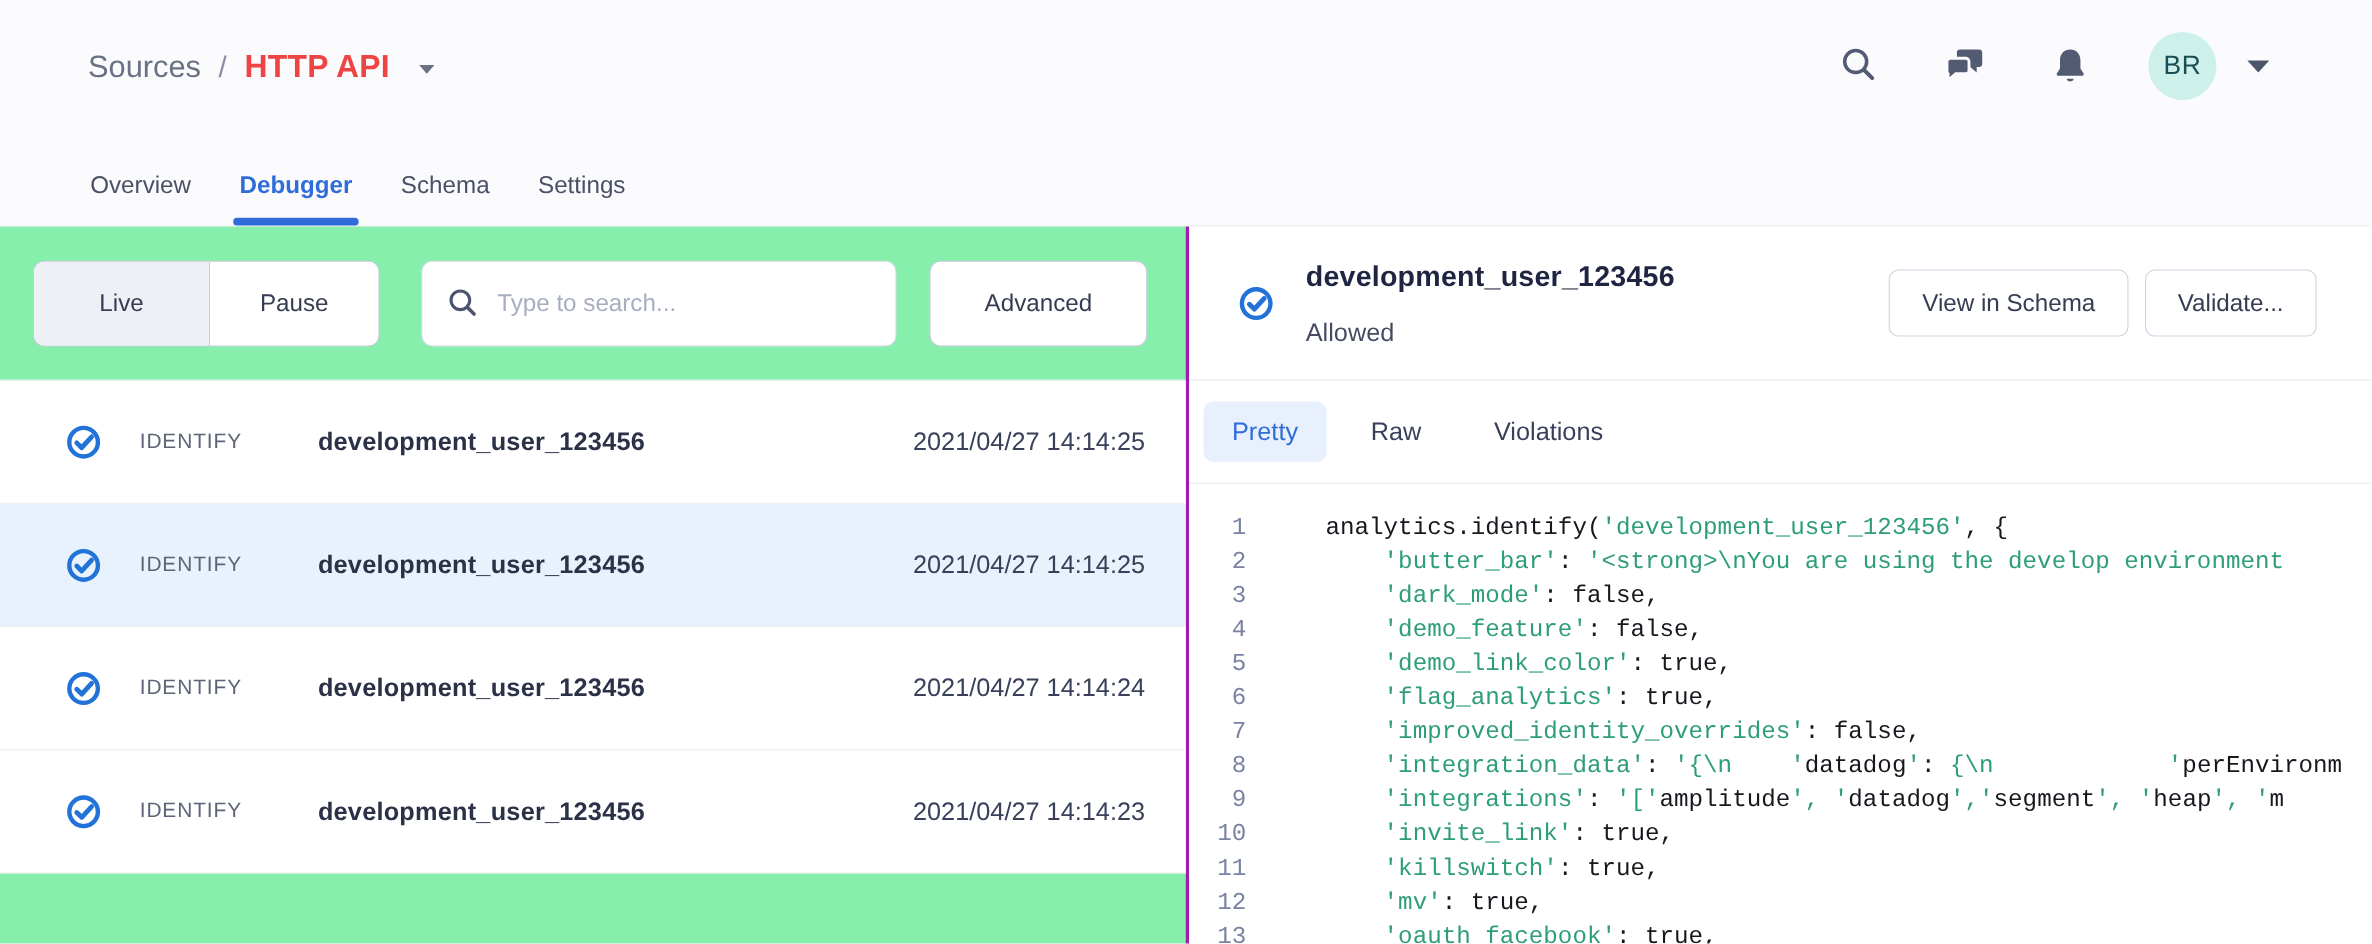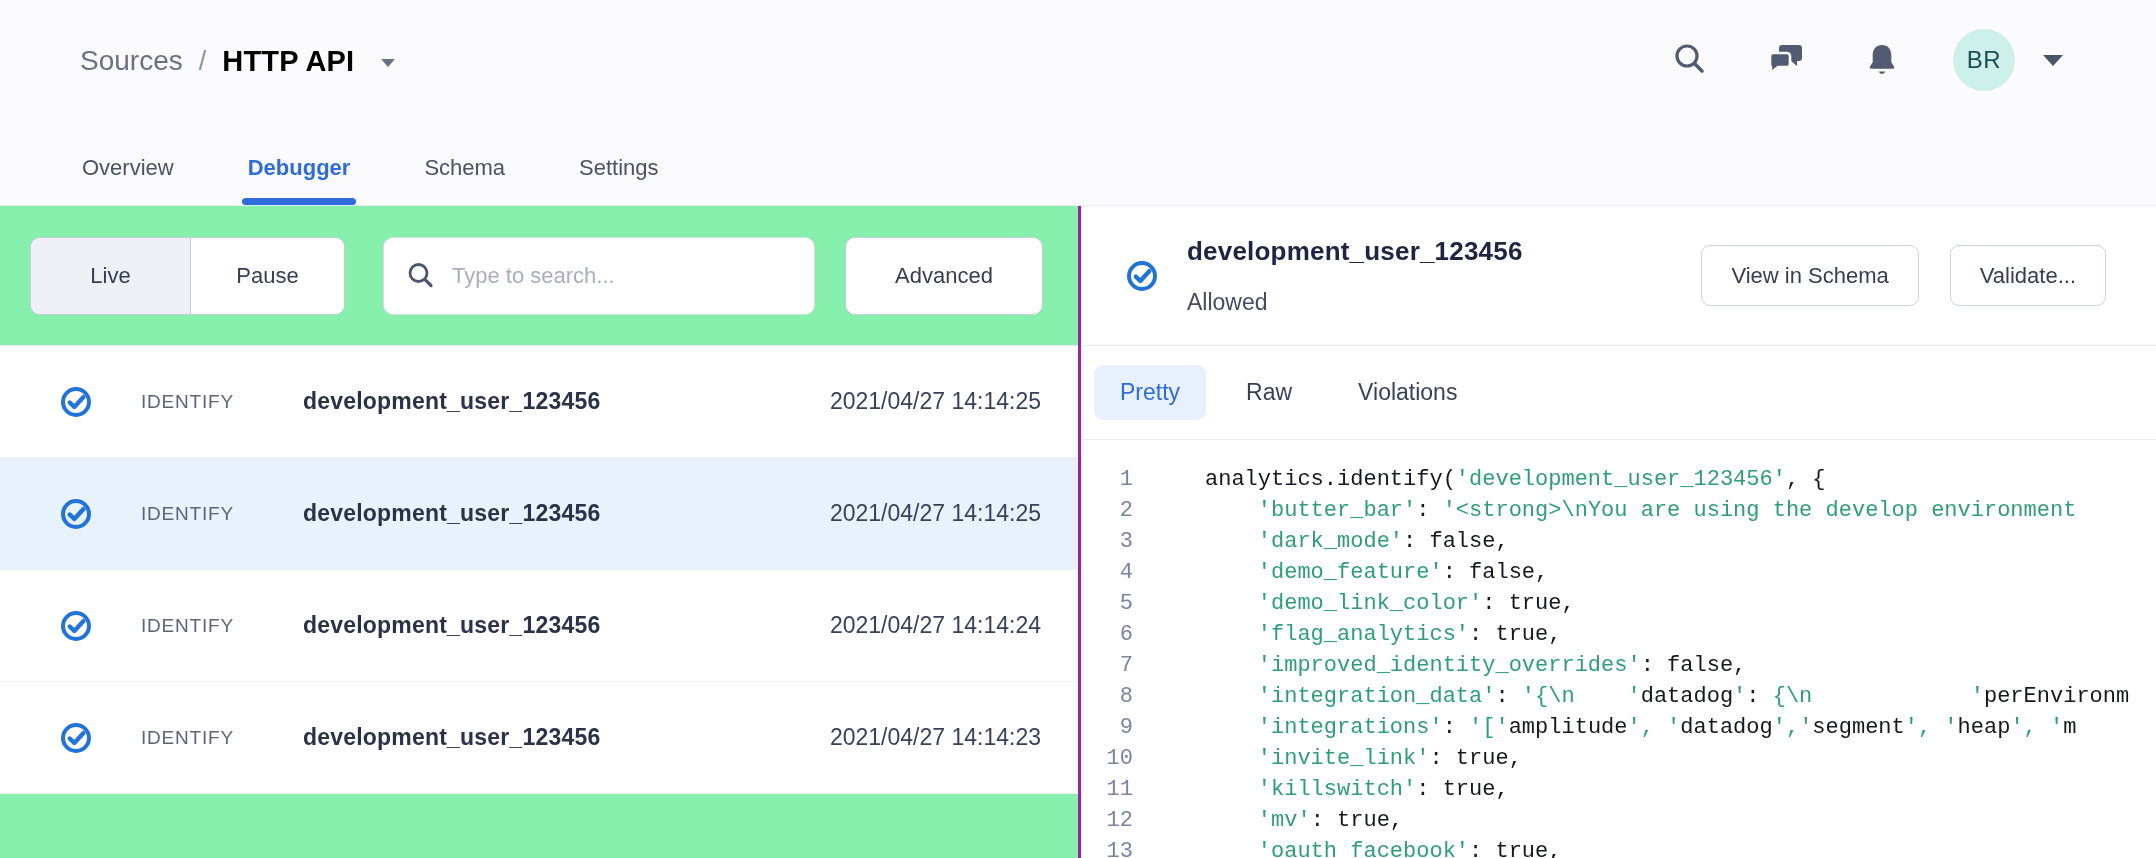--- a/index.html
+++ b/index.html
@@ -9,32 +9,32 @@
     font-family:"Liberation Sans", sans-serif; background:#fff; color:#363d52;
   }
   
   .app-header {
     position:absolute; left:0; top:0; width:2156px; height:206px;
     background:#fbfbfd; border-bottom:1px solid #e8eaf1;
   }
   .crumbs { position:absolute; left:80px; top:30px; height:62px; display:flex; align-items:center; }
   .crumb-section { font-size:28px; font-weight:500; color:#6a7183; cursor:pointer; }
   .crumb-sep { font-size:27px; color:#8a90a3; margin:0 16px; font-weight:400; }
-  .crumb-current { font-size:29px; font-weight:700; color:#000000; letter-spacing:.2px; }
+  .crumb-current { font-size:29px; font-weight:700; color:#ef4444; letter-spacing:.2px; }
   .crumb-caret { margin-left:26px; margin-top:4px; }
   .header-actions { position:absolute; right:91px; top:26px; height:68px; display:flex; align-items:center;text-align:right; }
   .hicon { width:38px; height:38px; margin-left:58px; cursor:pointer; display:block; }
   .avatar {
     width:62px; height:62px; border-radius:50%; margin-left:52px;
     background:var(--avatar-bg,#cdf0ea); color:var(--avatar-text,#1b4e54);
     display:flex; align-items:center; justify-content:center;
     font-size:24px; font-weight:500; letter-spacing:.5px; cursor:pointer;
   }
   .avatar-caret { margin-left:26px; cursor:pointer; }
-  .tabs { position:absolute; left:80px; bottom:0; height:74px; display:flex; gap:70px; }
+  .tabs { position:absolute; left:80px; bottom:0; height:74px; display:flex; gap:40px; }
   .tab {
     position:relative; display:flex; align-items:center; font-size:22px; font-weight:500;
     color:#4a5167; cursor:pointer; padding:0 2px;
   }
   .tab.active { color:var(--accent-blue,#2f6cd9); font-weight:600; }
   .tab.active::after {
     content:""; position:absolute; left:-4px; right:-4px; bottom:0; height:7px;
     border-radius:4px; background:var(--accent-blue,#2f6cd9);
   }
   
@@ -67,33 +67,33 @@
     font-size:22px; color:#363d52; display:flex; align-items:center; justify-content:center; cursor:pointer;
   }
   
   .event-list { position:relative; }
   .event-row {
     height:112px; display:flex; align-items:center; padding:0 37px 0 59px;
     border-bottom:1px solid #eef0f4; background:#fff; cursor:pointer;
   }
   .event-row.selected { background:var(--selected-row,#e8f2fc); }
   .event-row .check { width:34px; height:34px; flex:none; }
-  .event-type { width:162px; margin-left:48px; font-size:19px; letter-spacing:.8px; color:#5d6478; }
+  .event-type { width:162px; margin-left:34px; font-size:19px; letter-spacing:.8px; color:#5d6478; }
   .event-name { flex:1; font-size:23px; font-weight:700; color:#2b3147; letter-spacing:.2px; }
   .event-time { font-size:23px; color:#39415a; }
   
   .detail-header {
     height:140px; border-bottom:1px solid #e8eaf1; display:flex; align-items:center;
     padding:0 50px 0 44px;
   }
   .detail-header .check { width:34px; height:34px; flex:none; }
   .detail-titles { margin-left:28px; }
   .detail-title { font-size:26px; font-weight:700; color:#1f2540; letter-spacing:.2px; }
   .detail-status { font-size:23px; color:#454c61; margin-top:22px; }
-  .detail-buttons { margin-left:auto; display:flex; gap:31px;padding-left:28px; }
+  .detail-buttons { margin-left:auto; display:flex; gap:15px;padding-left:28px; }
   .btn {
     height:61px; padding:0 29px; border:1px solid #ced3e0; border-radius:9px; background:#fff;
     font-size:22px; color:#363d52; font-weight:500; display:flex; align-items:center; cursor:pointer;
     font-family:"Liberation Sans", sans-serif;
   }
   .detail-tabs { height:94px; border-bottom:1px solid #e8eaf1; display:flex; align-items:center; padding-left:13px; }
   .dtab { font-size:23px; color:#39415a; font-weight:500; margin-right:46px; cursor:pointer; padding:14px 10px; }
   .dtab.active { background:var(--pill-bg,#e7f0fc); color:var(--accent-blue,#2f6cd9); border-radius:9px; padding:14px 26px; margin-right:30px; }
   
   .code { padding-top:24px; font-family:"Liberation Mono","DejaVu Sans Mono",monospace; font-size:22px; }

